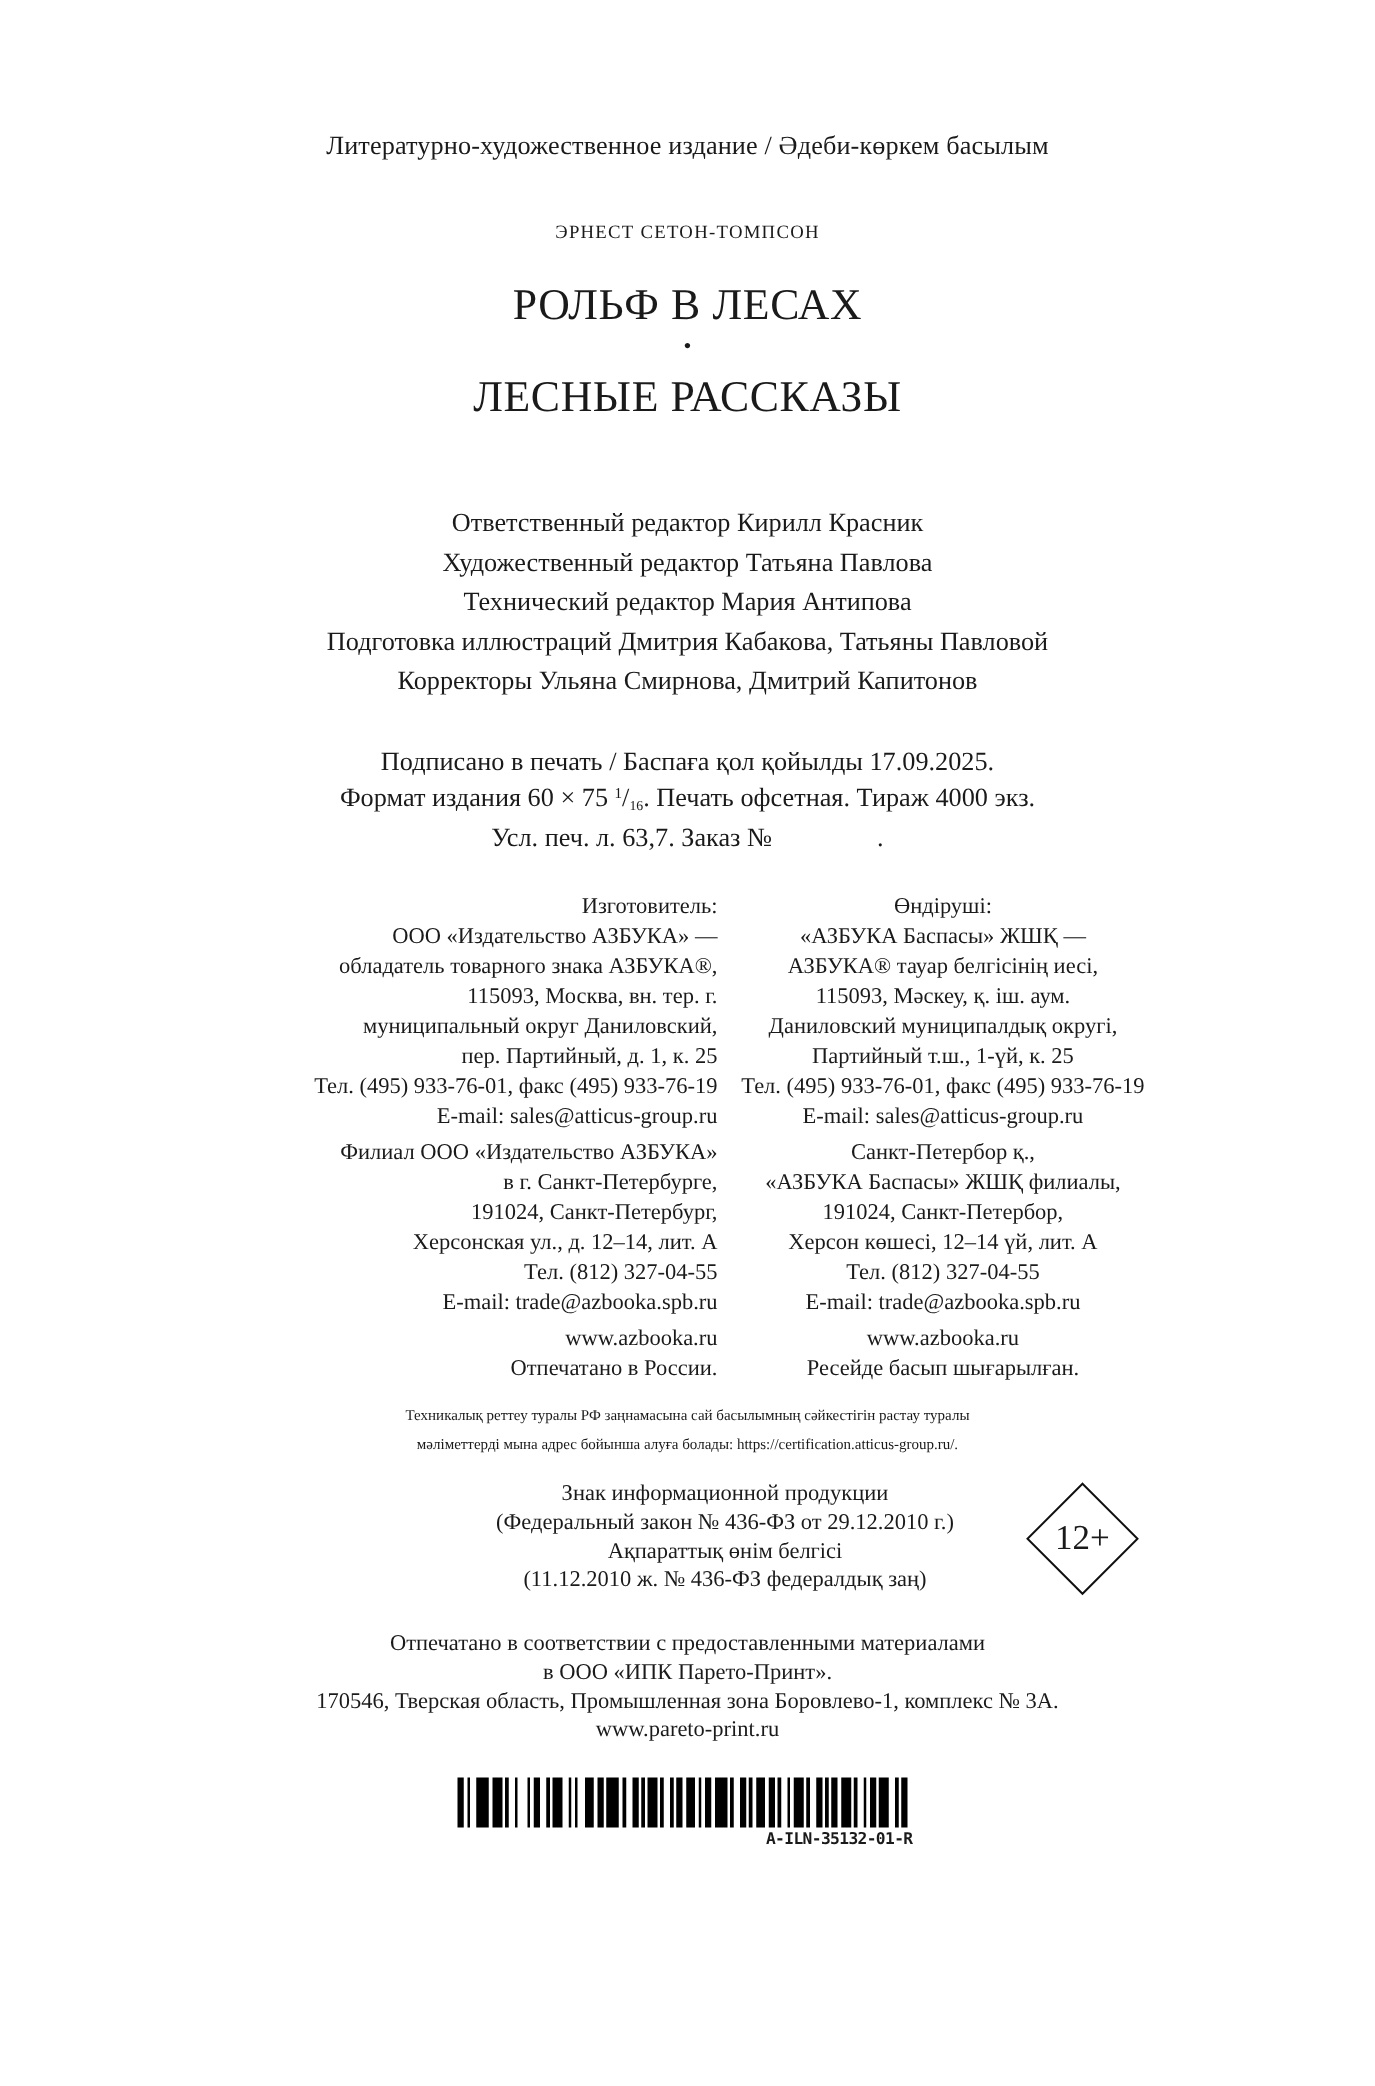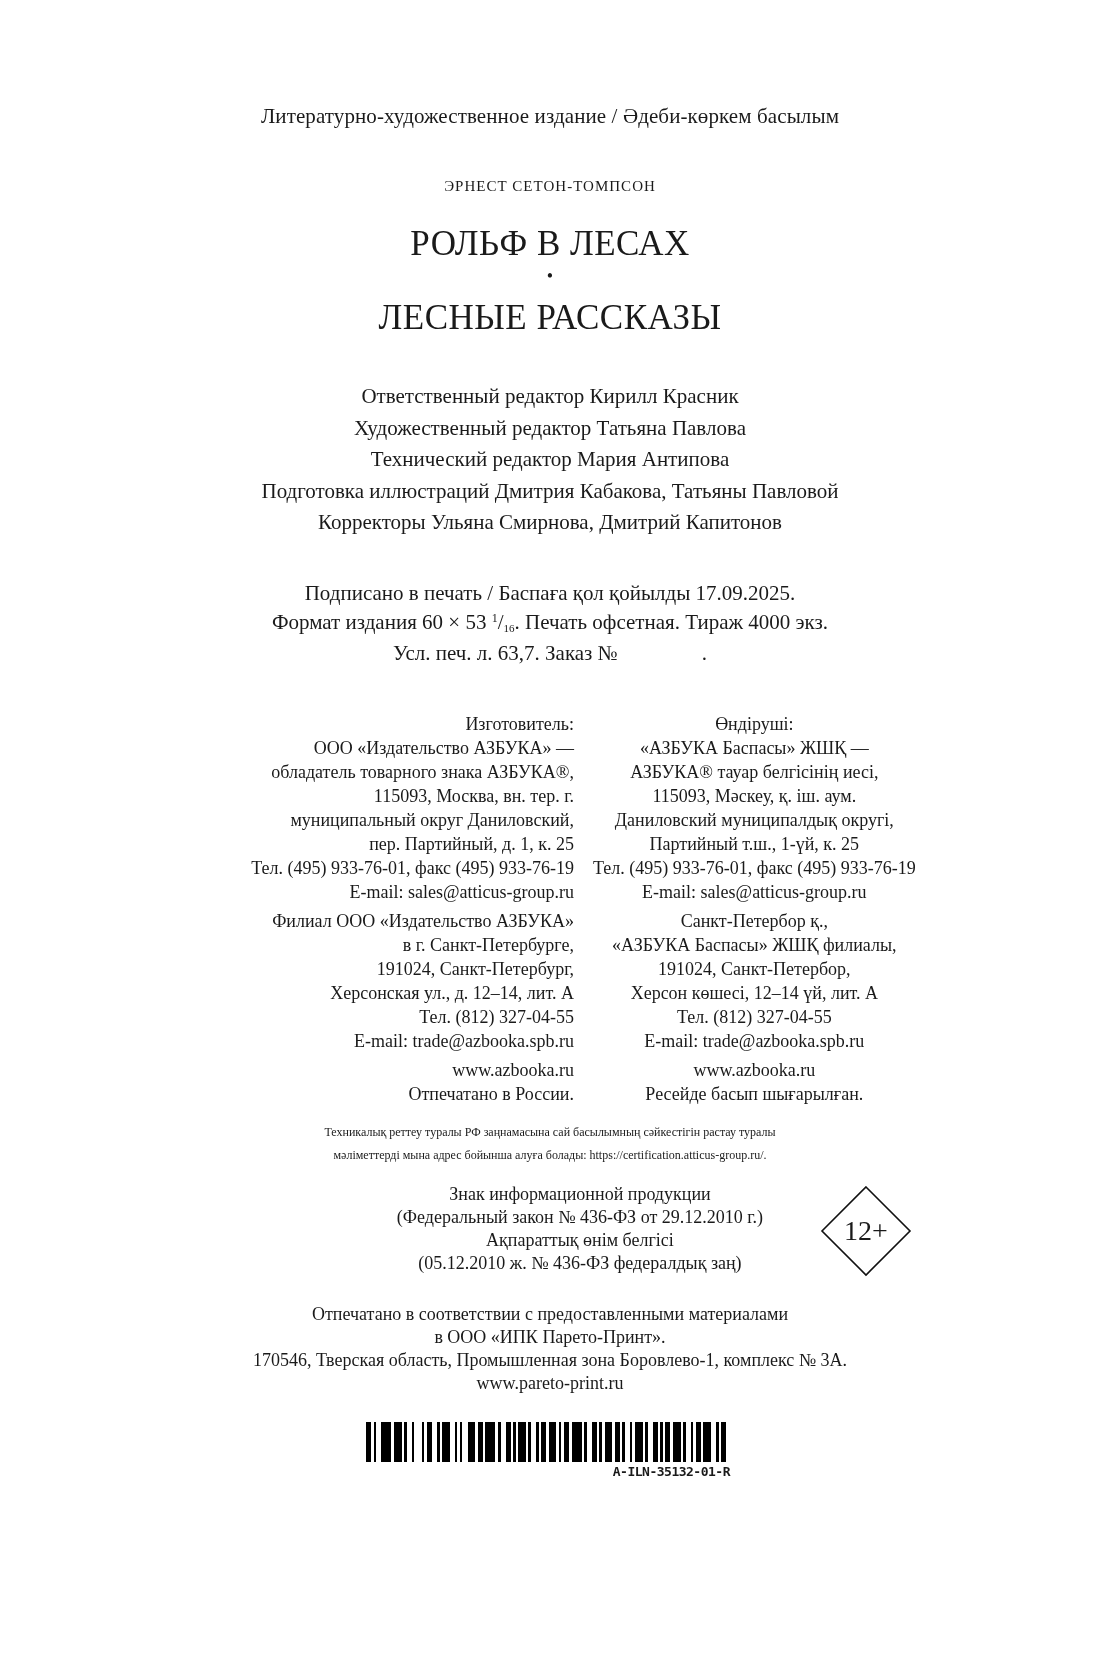--- a/index.html
+++ b/index.html
@@ -4,22 +4,22 @@
 <style>
   html, body { margin: 0; padding: 0; background: #ffffff; }
   body { width: 1100px; height: 1669px; position: relative; overflow: hidden;
          font-family: "Liberation Serif", "DejaVu Serif", serif; color: #1a1a1a; }
   .abs { position: absolute; left: 0; width: 1100px; text-align: center; }
   .edition { top: 104px; font-size: 21px; letter-spacing: 0.1px; }
   .author { top: 178px; font-size: 15px; letter-spacing: 1px; }
   .title1 { top: 224px; font-size: 35px; letter-spacing: 0.5px; }
   .bullet { top: 266px; font-size: 18px; }
   .title2 { top: 298px; font-size: 35px; letter-spacing: 0.5px; }
-  .credits { top: 381px; font-size: 21px; line-height: 31.5px; }
-  .print { top: 581px; font-size: 21px; line-height: 25px; }
+  .credits { top: 403px; font-size: 21px; line-height: 31.5px; }
+  .print { top: 597px; font-size: 21px; line-height: 25px; }
   .print sup { font-size: 12px; vertical-align: 7px; }
   .print sub { font-size: 11px; vertical-align: -3px; }
   .cols { position: absolute; top: 712px; left: 0; width: 1100px; font-size: 18px; line-height: 24px; }
   .col-left { position: absolute; right: 526px; text-align: right; white-space: nowrap; }
   .col-right { position: absolute; left: 593px; text-align: center; white-space: nowrap; }
   .grp { margin-bottom: 5px; }
   .cert { top: 1121px; font-size: 12px; line-height: 23px; }
   .sign { position: absolute; top: 1183px; left: 340px; width: 480px; text-align: center; font-size: 18px; line-height: 23px; }
   .age { position: absolute; top: 1185px; left: 820px; width: 92px; height: 92px; }
   .age svg { position: absolute; left: 0; top: 0; }
@@ -43,21 +43,21 @@
 <div class="abs credits">
   <div>Ответственный редактор Кирилл Красник</div>
   <div>Художественный редактор Татьяна Павлова</div>
   <div>Технический редактор Мария Антипова</div>
   <div>Подготовка иллюстраций Дмитрия Кабакова, Татьяны Павловой</div>
   <div>Корректоры Ульяна Смирнова, Дмитрий Капитонов</div>
 </div>
 
 <div class="abs print">
   <div>Подписано в печать / Баспаға қол қойылды 17.09.2025.</div>
-  <div><span>Формат издания 60 × 53 </span><sup>1</sup><span>/</span><sub>16</sub><span>. Печать офсетная. Тираж 4000 экз.</span></div>
+  <div><span>Формат издания 60 × 75 </span><sup>1</sup><span>/</span><sub>16</sub><span>. Печать офсетная. Тираж 4000 экз.</span></div>
   <div style="white-space:pre;">Усл. печ. л. 63,7. Заказ №                .</div>
 </div>
 
 <div class="cols">
   <div class="col-left">
     <div class="grp">
       <div>Изготовитель:</div>
       <div>ООО «Издательство АЗБУКА» —</div>
       <div>обладатель товарного знака АЗБУКА®,</div>
       <div>115093, Москва, вн. тер. г.</div>
@@ -107,21 +107,21 @@
 
 <div class="abs cert">
   <div>Техникалық реттеу туралы РФ заңнамасына сай басылымның сәйкестігін растау туралы</div>
   <div>мәліметтерді мына адрес бойынша алуға болады: https://certification.atticus-group.ru/.</div>
 </div>
 
 <div class="sign">
   <div>Знак информационной продукции</div>
   <div>(Федеральный закон № 436-ФЗ от 29.12.2010 г.)</div>
   <div>Ақпараттық өнім белгісі</div>
-  <div>(05.12.2010 ж. № 436-ФЗ федералдық заң)</div>
+  <div>(11.12.2010 ж. № 436-ФЗ федералдық заң)</div>
 </div>
 
 <div class="age">
   <svg width="92" height="92" viewBox="0 0 92 92">
     <polygon points="46,2 90,46 46,90 2,46" fill="none" stroke="#111" stroke-width="1.6"></polygon>
   </svg>
   <span>12+</span>
 </div>
 
 <div class="abs printer">

